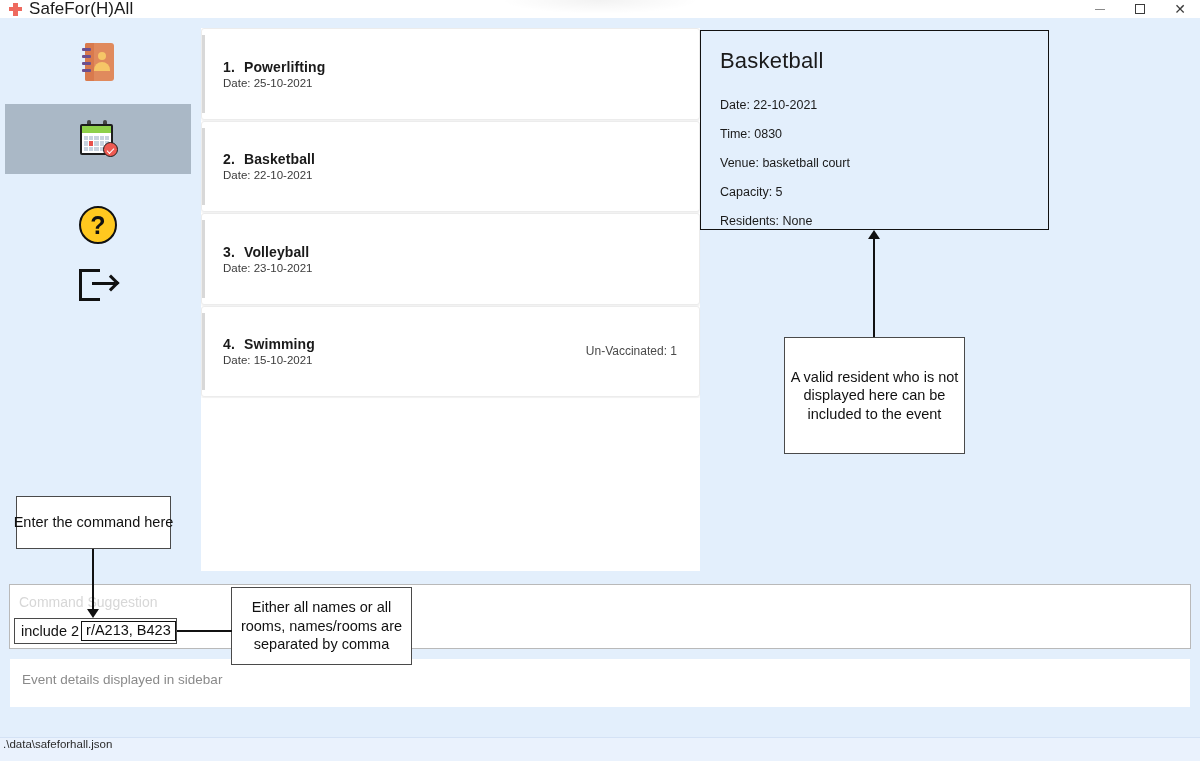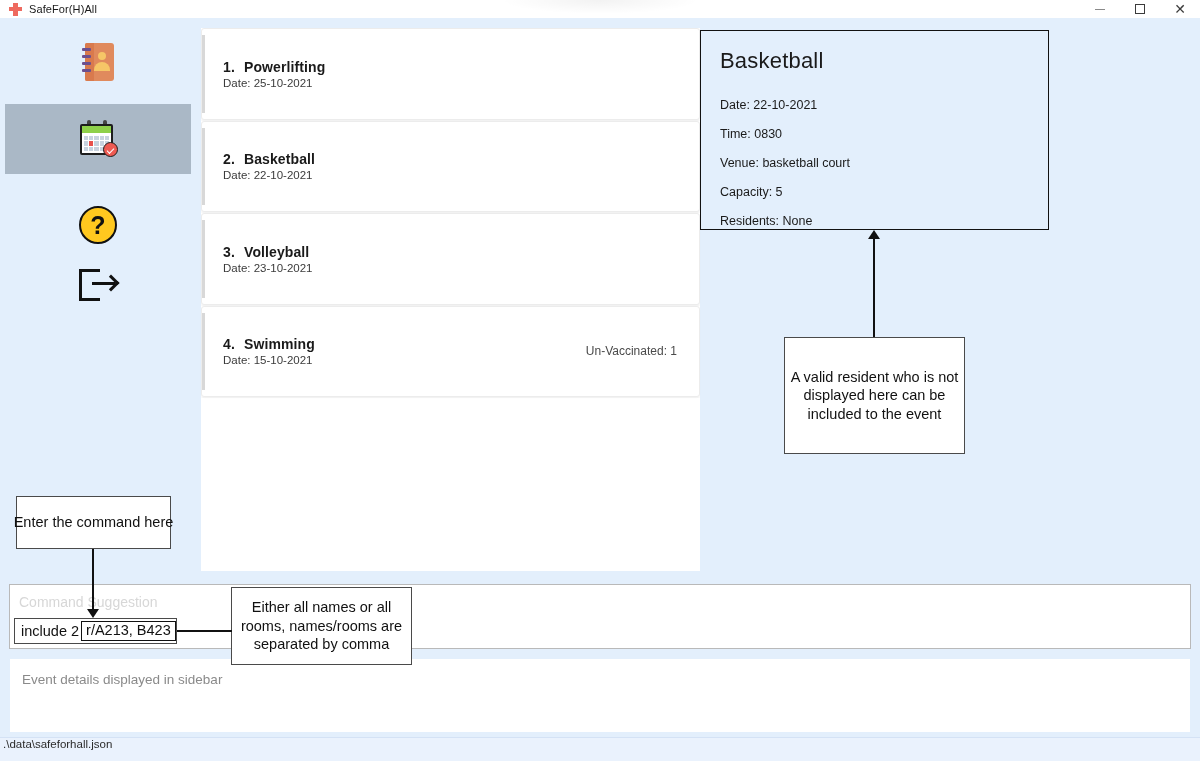--- a/index.html
+++ b/index.html
@@ -13,21 +13,21 @@
 
   
   .titlebar {
     position: absolute; left: 0; top: 0; width: 1200px; height: 18px;
     background: #ffffff; display: flex; align-items: center;
   }
   .tb-icon { margin-left: 9px; width: 13px; height: 13px; position: relative; }
   .tb-icon .v, .tb-icon .h { position: absolute; background: #ee6a5f; }
   .tb-icon .v { left: 4.3px; top: 0; width: 4.4px; height: 13px; }
   .tb-icon .h { top: 4.3px; left: 0; height: 4.4px; width: 13px; }
-  .tb-title { margin-left: 7px; font-size: 11px; color: #1a1a1a; letter-spacing: .1px; }
+  .tb-title { margin-left: 7px; font-size: 17px; color: #1a1a1a; letter-spacing: .1px; }
   .tb-controls { position: absolute; right: 0; top: 0; height: 18px; display: flex; }
   .tb-btn {
     width: 40px; height: 18px; display: flex; align-items: center; justify-content: center;
     font-size: 11px; color: #3b3b3b;
   }
   .tb-btn .min { display: block; width: 10px; height: 1px; background: #8a8a8a; }
   .tb-btn .max { display: block; width: 10px; height: 10px; border: 1.3px solid #3b3b3b; }
   .tb-btn .cls { font-size: 14px; line-height: 1; color: #3b3b3b; }
   .tb-shadow {
     position: absolute; left: 500px; top: 0; width: 200px; height: 14px;
@@ -121,21 +121,21 @@
   
   .cmdwrap { position: absolute; left: 9px; top: 584px; width: 1182px; height: 65px; }
   .cmd-placeholder {
     position: absolute; left: 9px; top: 9px; font-size: 14px; color: #d7d7d7;
   }
   .cmdbox {
     position: absolute; left: 0; top: 0; width: 1182px; height: 65px;
     background: #ffffff; border: 1.4px solid #b9b9b9;
   }
   .resultbox {
-    position: absolute; left: 10px; top: 659px; width: 1180px; height: 73px;
+    position: absolute; left: 10px; top: 659px; width: 1180px; height: 48px;
     background: #ffffff;
   }
   .result-text { font-size: 13.5px; color: #8a8a8a; margin: 13px 0 0 12px; }
 
   
   .statusbar {
     position: absolute; left: 0; top: 737px; width: 1200px; height: 24px;
     background: #eaf2fd; border-top: 1px solid #d4e2f5;
     display: flex; 
   }

